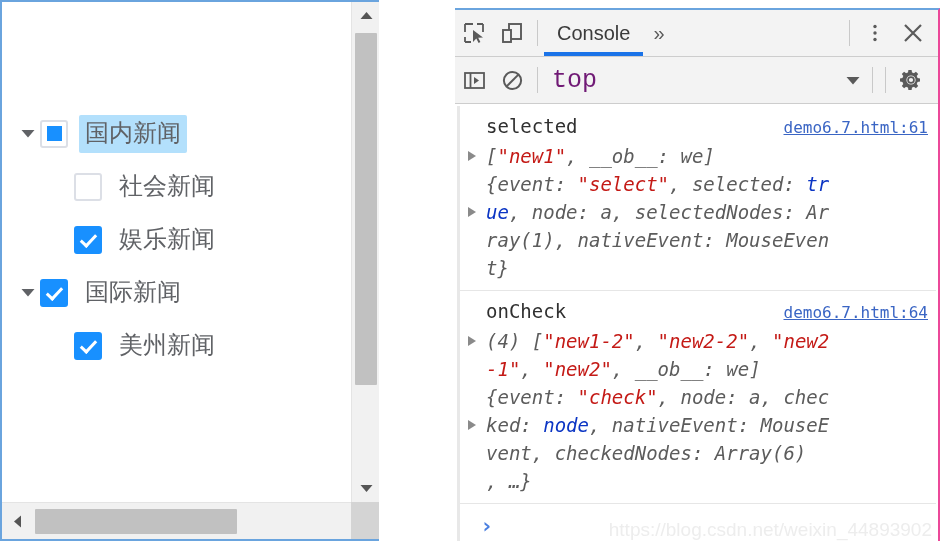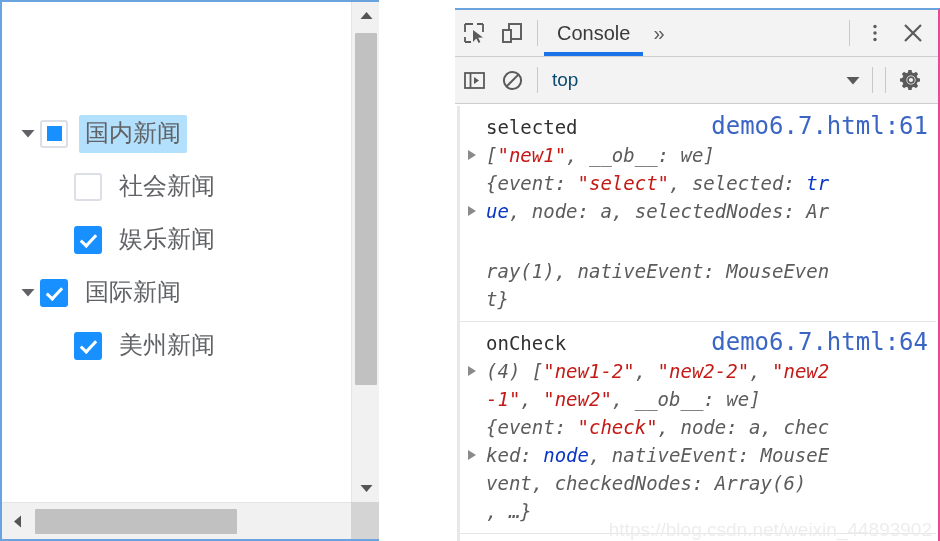--- a/index.html
+++ b/index.html
@@ -260,22 +260,23 @@
     box-sizing: border-box;
   }
   .ctx-select {
     display: flex;
     align-items: center;
     flex: 1 1 auto;
     height: 100%;
     padding-left: 8px;
   }
   .ctx-label {
-    font-size: 19px;
-    color: #0c4a6e;
+    font-size: 25px;
+    color: #701a75;
+    font-family: Liberation Mono, monospace;
   }
   .ctx-caret {
     margin-left: auto;
     margin-right: 6px;
     color: #5a5a5a;
     display: flex;
     align-items: center;
   }
 
   
@@ -304,21 +305,22 @@
     display: flex;
     align-items: baseline;
   }
   .log-title {
     color: #303030;
     white-space: pre;
   }
   .log-src {
     margin-left: auto;
     color: #3a65c4;
-    font-size: 24px;
+    text-decoration: underline;
+    font-size: 16px;
     white-space: nowrap;
     padding-right: 2px;
   }
   .log-body {
     font-style: italic;
     color: #5c5c5c;
     white-space: pre-wrap;
   }
   .tri {
     position: absolute;
@@ -500,21 +502,21 @@
 
     <div id="console-body">
         <div class="log-entry">
           <div class="log-head">
             <span class="log-title">selected</span>
             <a class="log-src">demo6.7.html:61</a>
           </div>
           <div class="log-body" style="position: relative;"><span class="tri" style="top: 9px; left: -18px;"></span><span class="s-plain">[</span><span class="s-str">"new1"</span><span class="s-plain">, __ob__: we]</span></div>
           <div class="log-body" style="position: relative;"><span class="s-plain">{event: </span><span class="s-str">"select"</span><span class="s-plain">, selected: </span><span class="s-kw">tr</span></div>
           <div class="log-body" style="position: relative;"><span class="tri" style="top: 9px; left: -18px;"></span><span class="s-kw">ue</span><span class="s-plain">, node: a, selectedNodes: Ar</span></div>
-          <div class="log-body" style="position: relative; margin-top: 32px;"><span class="s-plain">ray(1), nativeEvent: MouseEven</span></div>
+          <div class="log-body" style="position: relative;"><span class="s-plain">ray(1), nativeEvent: MouseEven</span></div>
           <div class="log-body" style="position: relative;"><span class="s-plain">t}</span></div>
         </div>
         <div class="log-entry">
           <div class="log-head">
             <span class="log-title">onCheck</span>
             <a class="log-src">demo6.7.html:64</a>
           </div>
           <div class="log-body" style="position: relative;"><span class="tri" style="top: 9px; left: -18px;"></span><span class="s-plain">(4) [</span><span class="s-str">"new1-2"</span><span class="s-plain">, </span><span class="s-str">"new2-2"</span><span class="s-plain">, </span><span class="s-str">"new2</span></div>
           <div class="log-body" style="position: relative;"><span class="s-str">-1"</span><span class="s-plain">, </span><span class="s-str">"new2"</span><span class="s-plain">, __ob__: we]</span></div>
           <div class="log-body" style="position: relative;"><span class="s-plain">{event: </span><span class="s-str">"check"</span><span class="s-plain">, node: a, chec</span></div>

